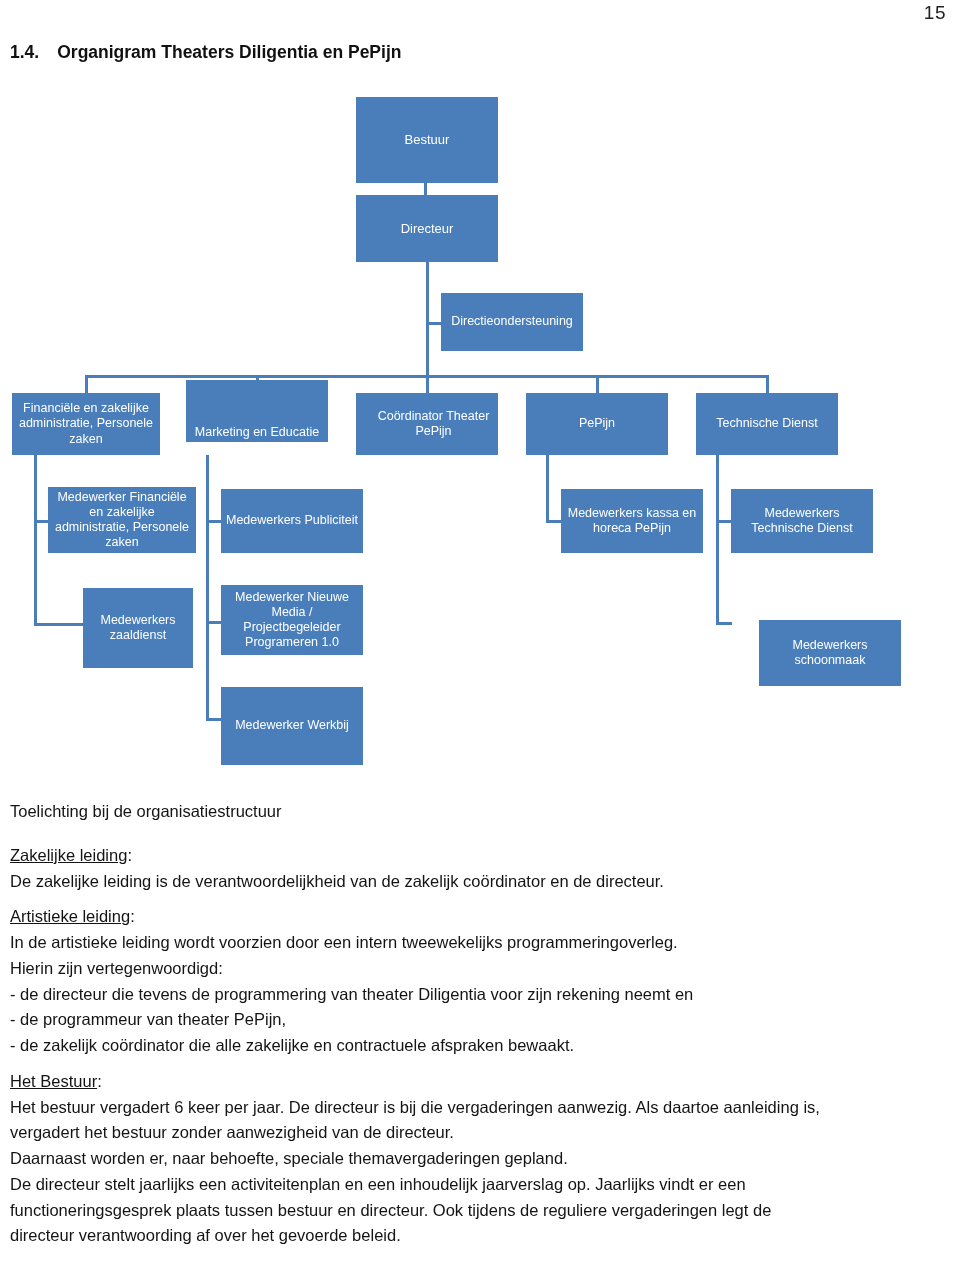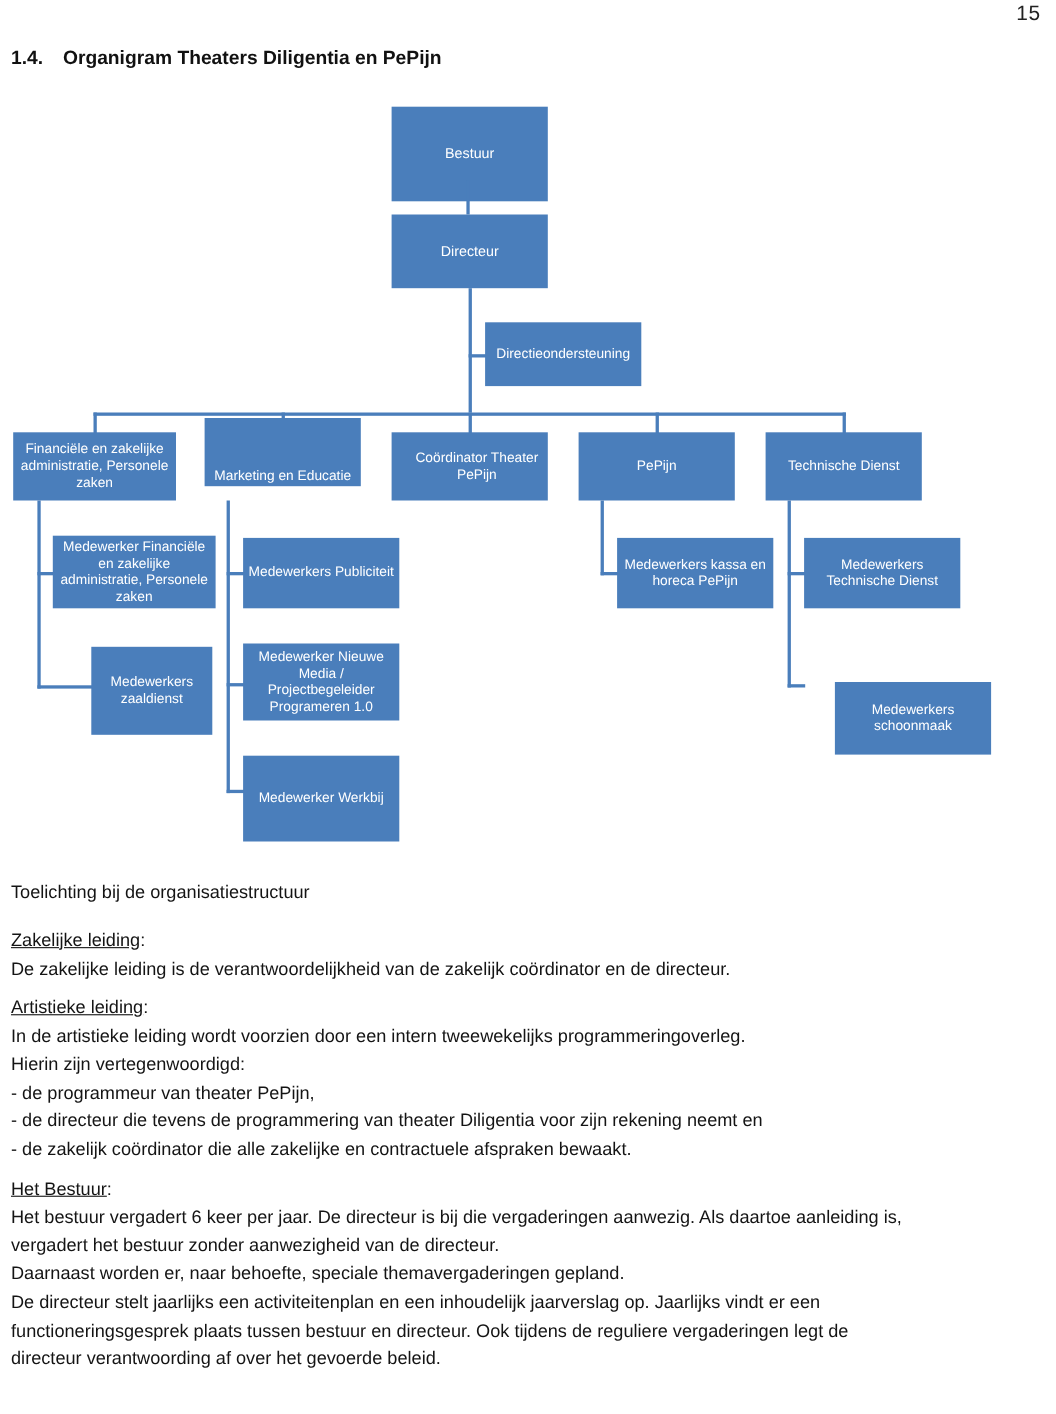--- a/index.html
+++ b/index.html
@@ -187,22 +187,22 @@
   <p>Toelichting bij de organisatiestructuur</p>
   <div class="gap"></div>
 
   <p><span class="u">Zakelijke leiding</span><span>:</span></p>
   <p>De zakelijke leiding is de verantwoordelijkheid van de zakelijk coördinator en de directeur.</p>
   <div class="gap-sm"></div>
 
   <p><span class="u">Artistieke leiding</span><span>:</span></p>
   <p>In de artistieke leiding wordt voorzien door een intern tweewekelijks programmeringoverleg.</p>
   <p>Hierin zijn vertegenwoordigd:</p>
+  <p>- de directeur die tevens de programmering van theater Diligentia voor zijn rekening neemt en</p>
   <p>- de programmeur van theater PePijn,</p>
-  <p>- de directeur die tevens de programmering van theater Diligentia voor zijn rekening neemt en</p>
   <p>- de zakelijk coördinator die alle zakelijke en contractuele afspraken bewaakt.</p>
   <div class="gap-sm"></div>
 
   <p><span class="u">Het Bestuur</span><span>:</span></p>
   <p>Het bestuur vergadert 6 keer per jaar. De directeur is bij die vergaderingen aanwezig. Als daartoe aanleiding is,</p>
   <p>vergadert het bestuur zonder aanwezigheid van de directeur.</p>
   <p>Daarnaast worden er, naar behoefte, speciale themavergaderingen gepland.</p>
   <p>De directeur stelt jaarlijks een activiteitenplan en een inhoudelijk jaarverslag op. Jaarlijks vindt er een</p>
   <p>functioneringsgesprek plaats tussen bestuur en directeur. Ook tijdens de reguliere vergaderingen legt de</p>
   <p>directeur verantwoording af over het gevoerde beleid.</p>

